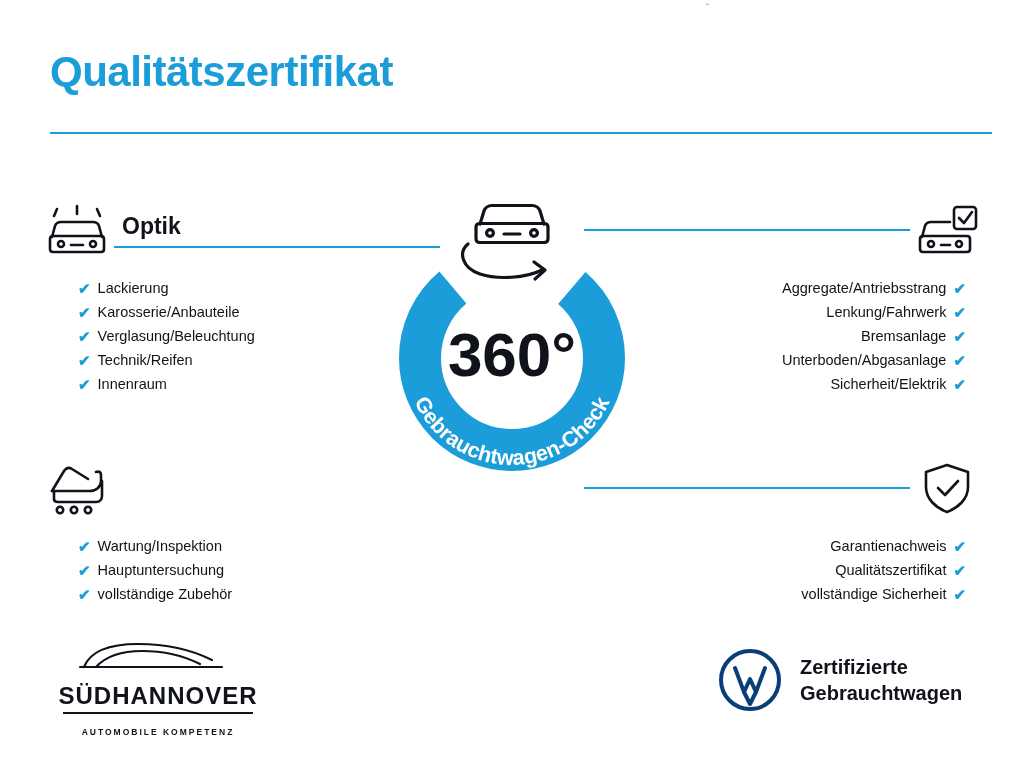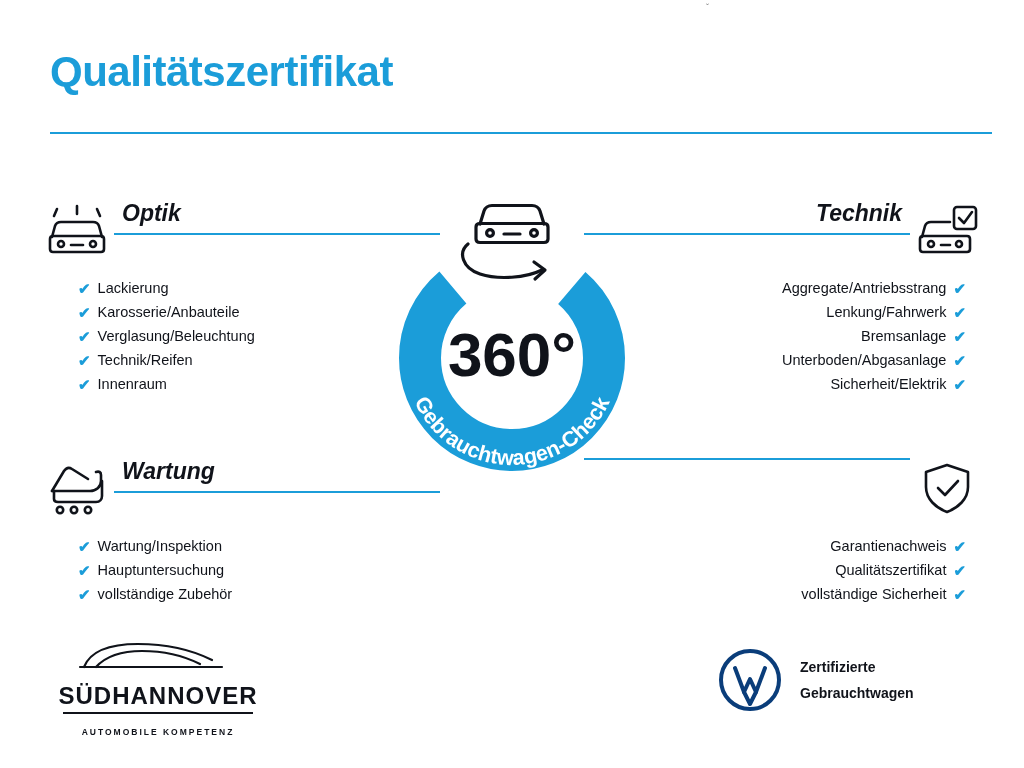--- a/index.html
+++ b/index.html
@@ -38,23 +38,22 @@
 
   
   .col-left  { position: absolute; left: 40px;  top: 200px; width: 400px; }
   .col-right { position: absolute; right: 40px; top: 200px; width: 400px; }
 
   .block { position: relative; }
   .block + .block { margin-top: 62px; }
 
   .block-head {
     display: flex;
-    align-items: flex-start;
+    align-items: center;
     height: 62px;
-    font-style: italic;
   }
   .col-right .block-head { flex-direction: row-reverse; }
 
   .block-icon {
     width: 74px;
     height: 62px;
     flex: 0 0 74px;
     display: flex;
     align-items: center;
     justify-content: center;
@@ -137,21 +136,21 @@
 
   .logo-right {
     position: absolute;
     left: 718px;
     top: 648px;
     display: flex;
     align-items: center;
     gap: 18px;
   }
   .vw-text {
-    font-size: 14px;
+    font-size: 20px;
     font-weight: bold;
     color: #10131a;
     line-height: 26px;
   }
   .tiny-mark {
     position: absolute;
     left: 706px;
     top: 2px;
     font-size: 9px;
     color: #7a7a7a;
@@ -214,24 +213,20 @@
       <div class="block-head">
         <div class="block-icon">
           <svg width="66" height="56" viewBox="0 0 66 56" fill="none" stroke="#10131a" stroke-width="2.6" stroke-linecap="round" stroke-linejoin="round">
             <path d="M8 30 L20 10 C22 7 25 6 28 8 L44 18"></path>
             <path d="M8 30 L46 30 C52 30 57 26 57 20 L57 14 C57 11 55 10 52 11"></path>
             <path d="M10 30 L10 38 C10 40 12 41 14 41 L52 41 C56 41 58 38 58 35 L58 20"></path>
             <circle cx="16" cy="49" r="3.2"></circle>
             <circle cx="30" cy="49" r="3.2"></circle>
             <circle cx="44" cy="49" r="3.2"></circle>
           </svg>
-        </div>
-        <div class="head-text-wrap">
-          <div class="block-title">Wartung</div>
-          <div class="title-underline"></div>
         </div>
       </div>
       <ul class="items">
         <li>
             <span class="check">✔</span>
             <span>Wartung/Inspektion</span>
           </li>
         <li>
             <span class="check">✔</span>
             <span>Hauptuntersuchung</span>
@@ -254,21 +249,20 @@
             <rect x="40" y="4" width="22" height="22" rx="3"></rect>
             <path d="M45 15 L50 20 L58 9"></path>
             <path d="M8 34 L11 23 C12 20 14 19 17 19 L36 19"></path>
             <path d="M6 46 L6 36 C6 34 7 33 9 33 L53 33 C55 33 56 34 56 36 L56 46 C56 48 55 49 53 49 L9 49 C7 49 6 48 6 46 Z"></path>
             <circle cx="17" cy="41" r="3"></circle>
             <circle cx="45" cy="41" r="3"></circle>
             <path d="M27 42 L36 42"></path>
           </svg>
         </div>
         <div class="head-text-wrap">
-          <div class="block-title">Technik</div>
           <div class="title-underline"></div>
         </div>
       </div>
       <ul class="items">
         <li>
             <span class="check">✔</span>
             <span>Aggregate/Antriebsstrang</span>
           </li>
         <li>
             <span class="check">✔</span>

